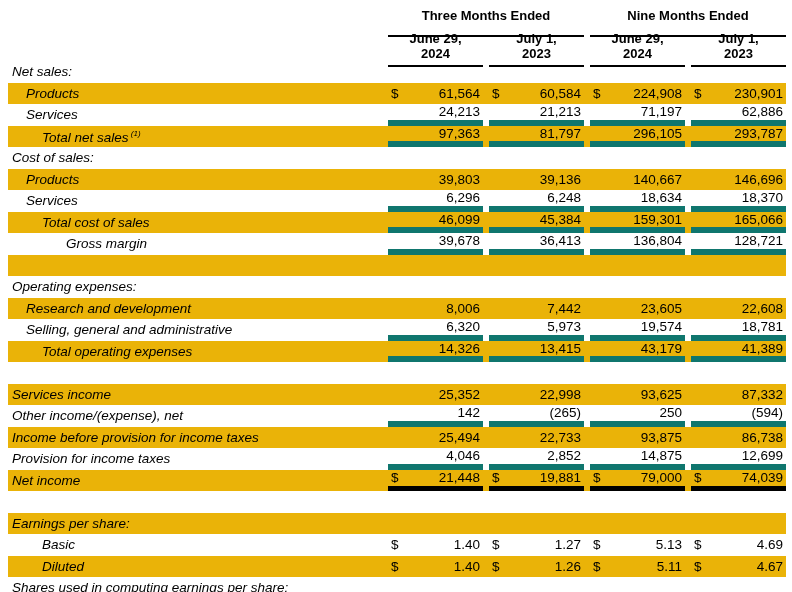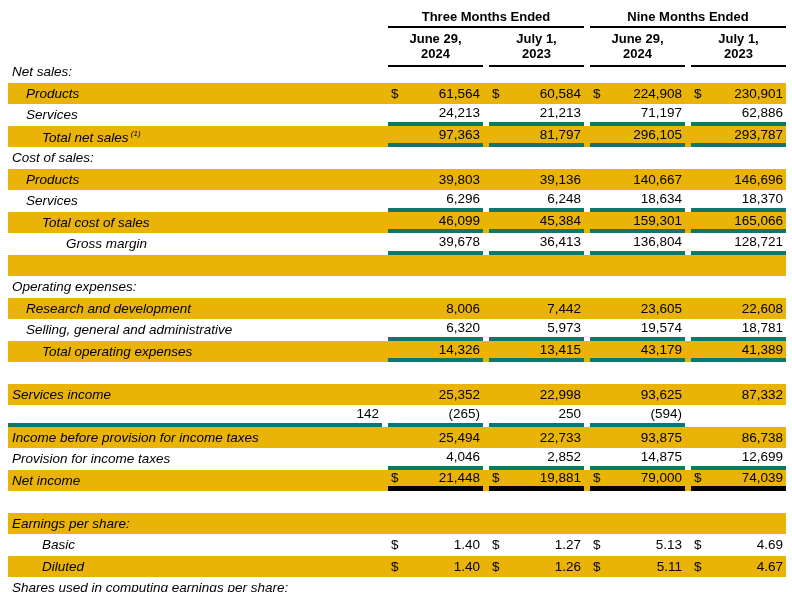--- a/index.html
+++ b/index.html
@@ -20,21 +20,21 @@
     align-items: stretch;
   }
 
   
   .hrow1 { height: 20px; }
   .hgroup {
     font-weight: bold;
     font-size: 13px;
     text-align: center;
     border-bottom: 2px solid #000;
-    padding-bottom: 2px;
+    padding-bottom: 12px;
     align-self: end;
     box-sizing: border-box;
   }
   .g1 { grid-column: 2 / span 2; }
   .g2 { grid-column: 4 / span 2; }
 
   .hrow2 { height: 33px; }
   .hdate {
     font-weight: bold;
     font-size: 13px;
@@ -64,21 +64,21 @@
 
   .num {
     display: flex;
     align-items: center;
     height: 100%;
     box-sizing: border-box;
     padding: 0 3px;
   }
   .num .val { margin-left: auto; }
 
-  .rule-single .num { border-bottom: 4px solid #0f766e; }
+  .rule-single .num { border-bottom: 6px solid #0f766e; }
   .rule-thick  .num { border-bottom: 5px solid #000; }
 </style>
 </head>
 <body>
 
 <div class="page">
 
   <div class="grid-row hrow1">
     <div></div>
     <div class="hgroup g1">Three Months Ended</div>
@@ -336,20 +336,21 @@
           <span class="val">22,998</span>
         </div>
         <div class="num">
           <span class="val">93,625</span>
         </div>
         <div class="num">
           <span class="val">87,332</span>
         </div>
       </div>
       <div class="grid-row row rule-single">
+        <div class="label ind0">Other income/(expense), net</div>
         <div class="num">
           <span class="val">142</span>
         </div>
         <div class="num">
           <span class="val">(265)</span>
         </div>
         <div class="num">
           <span class="val">250</span>
         </div>
         <div class="num">

